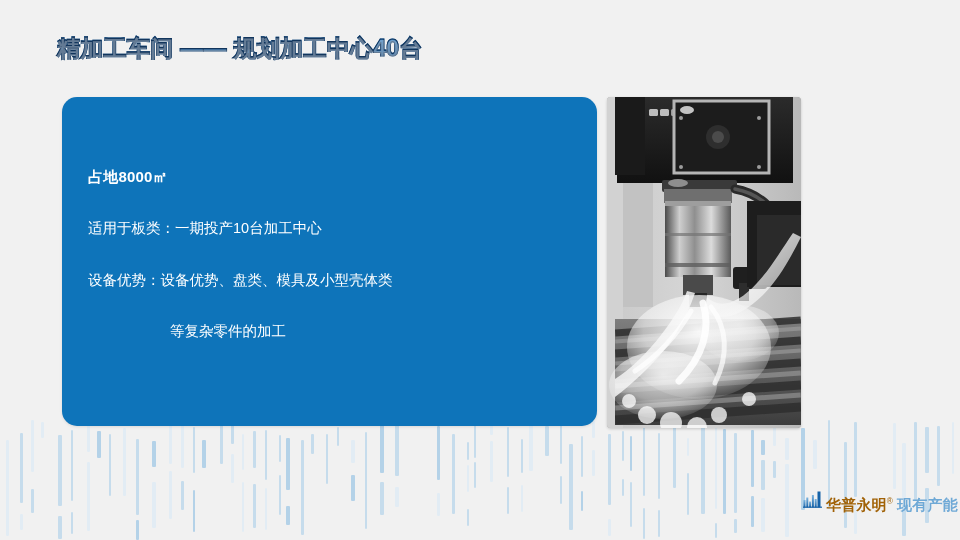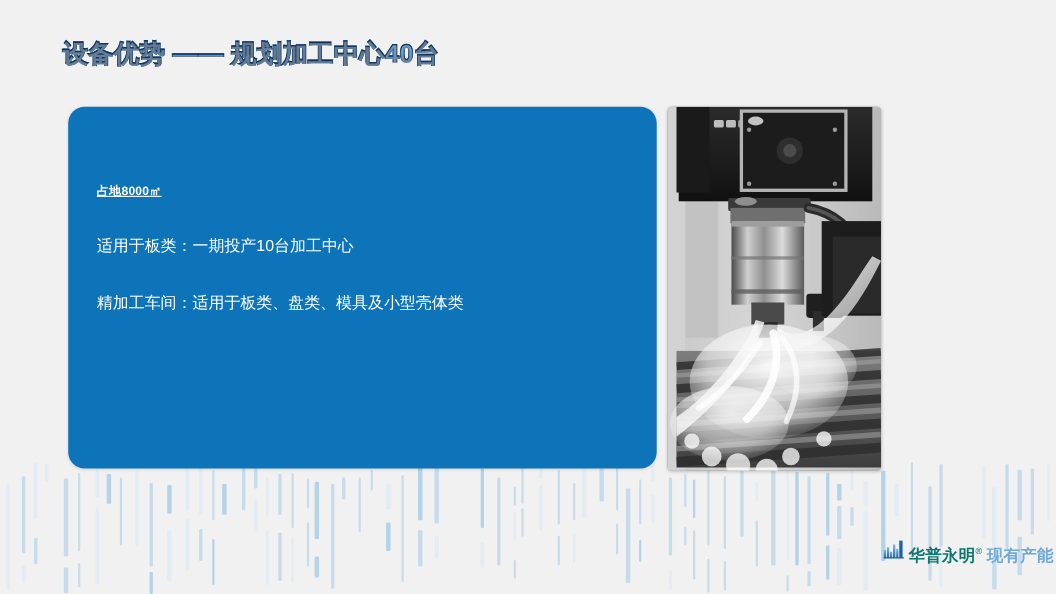--- a/index.html
+++ b/index.html
@@ -77,21 +77,21 @@
     color: #ffffff;
   }
   .pline {
     font-size: 14.5px;
     line-height: 1;
     white-space: nowrap;
     color: #ffffff;
     margin-bottom: 37px;
   }
   .pline:last-child { margin-bottom: 0; }
-  .pline.bold { font-weight: bold; font-size: 11px; letter-spacing: 0.2px; text-decoration: underline; }
+  .pline.bold { font-weight: bold; font-size: 15px; letter-spacing: 0.2px; }
   .pline.indent { padding-left: 82px; }
 
   
   #photo {
     position: absolute;
     left: 607px;
     top: 97px;
     width: 194px;
     height: 331px;
     border-radius: 4px;
@@ -110,21 +110,21 @@
     align-items: flex-end;
     gap: 4px;
     white-space: nowrap;
   }
   #logo .mark { display: block; }
   #logo .wordmark {
     font-size: 15px;
     font-weight: bold;
     letter-spacing: 0.2px;
     line-height: 1;
-    color: #0f766e;
+    color: #a16207;
   }
   #logo .wordmark .reg {
     font-size: 0.55em;
     vertical-align: super;
     font-weight: normal;
   }
   #logo .sub {
     font-size: 15px;
     font-weight: bold;
     letter-spacing: 0.2px;
@@ -248,33 +248,34 @@
       <div class="bar pale" style="left: 893px; top: 5px; width: 3px; height: 66px;"></div>
       <div class="bar pale" style="left: 902px; top: 25px; width: 4px; height: 55px;"></div>
       <div class="bar" style="left: 902px; top: 87px; width: 4px; height: 31px;"></div>
       <div class="bar" style="left: 914px; top: 4px; width: 3px; height: 79px;"></div>
       <div class="bar" style="left: 925px; top: 9px; width: 4px; height: 46px;"></div>
       <div class="bar" style="left: 925px; top: 70px; width: 4px; height: 35px;"></div>
       <div class="bar" style="left: 937px; top: 8px; width: 3px; height: 60px;"></div>
       <div class="bar pale" style="left: 952px; top: 4px; width: 2px; height: 52px;"></div>
     </div>
 
-  <div id="title">设备优势 —— 规划加工中心40台</div>
+  <div id="title">精加工车间 —— 规划加工中心40台</div>
 
   <div id="panel">
     <div id="panel-body">
 
       <div class="pline bold">
         <span>占地8000㎡</span>
       </div>
 
       <div class="pline">适用于板类：一期投产10台加工中心</div>
 
-      <div class="pline">精加工车间：适用于板类、盘类、模具及小型壳体类</div>
-
+      <div class="pline">设备优势：设备优势、盘类、模具及小型壳体类</div>
+
+      <div class="pline indent">等复杂零件的加工</div>
 
     </div>
   </div>
 
   <div id="photo">
     <svg viewBox="0 0 194 331" preserveAspectRatio="xMidYMid slice">
       <defs>
         <linearGradient id="wall" x1="0" y1="0" x2="1" y2="0">
           <stop offset="0" stop-color="#c9c9c9"></stop>
           <stop offset="0.45" stop-color="#d6d6d6"></stop>

